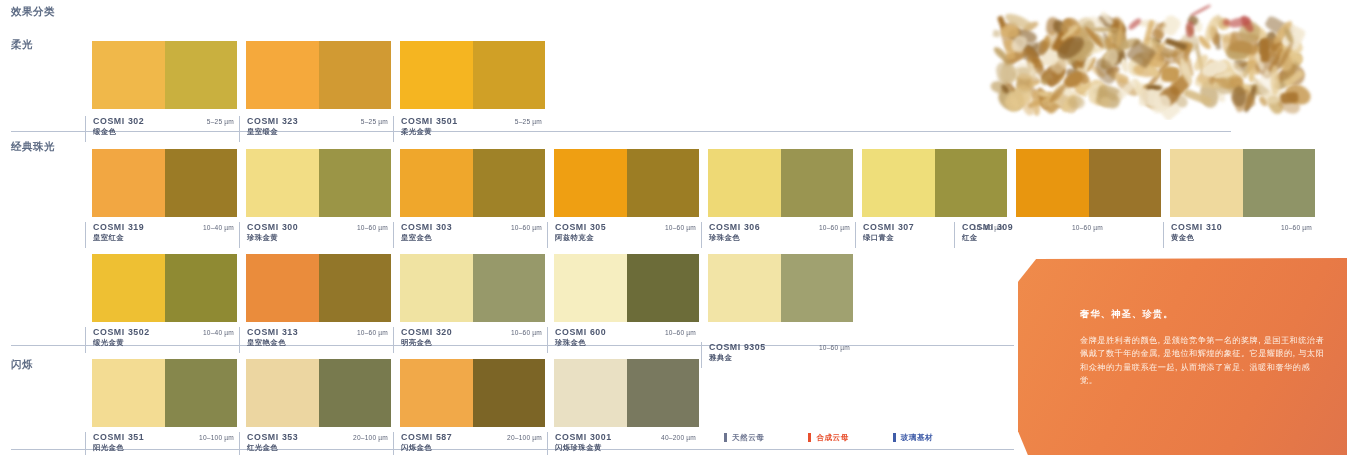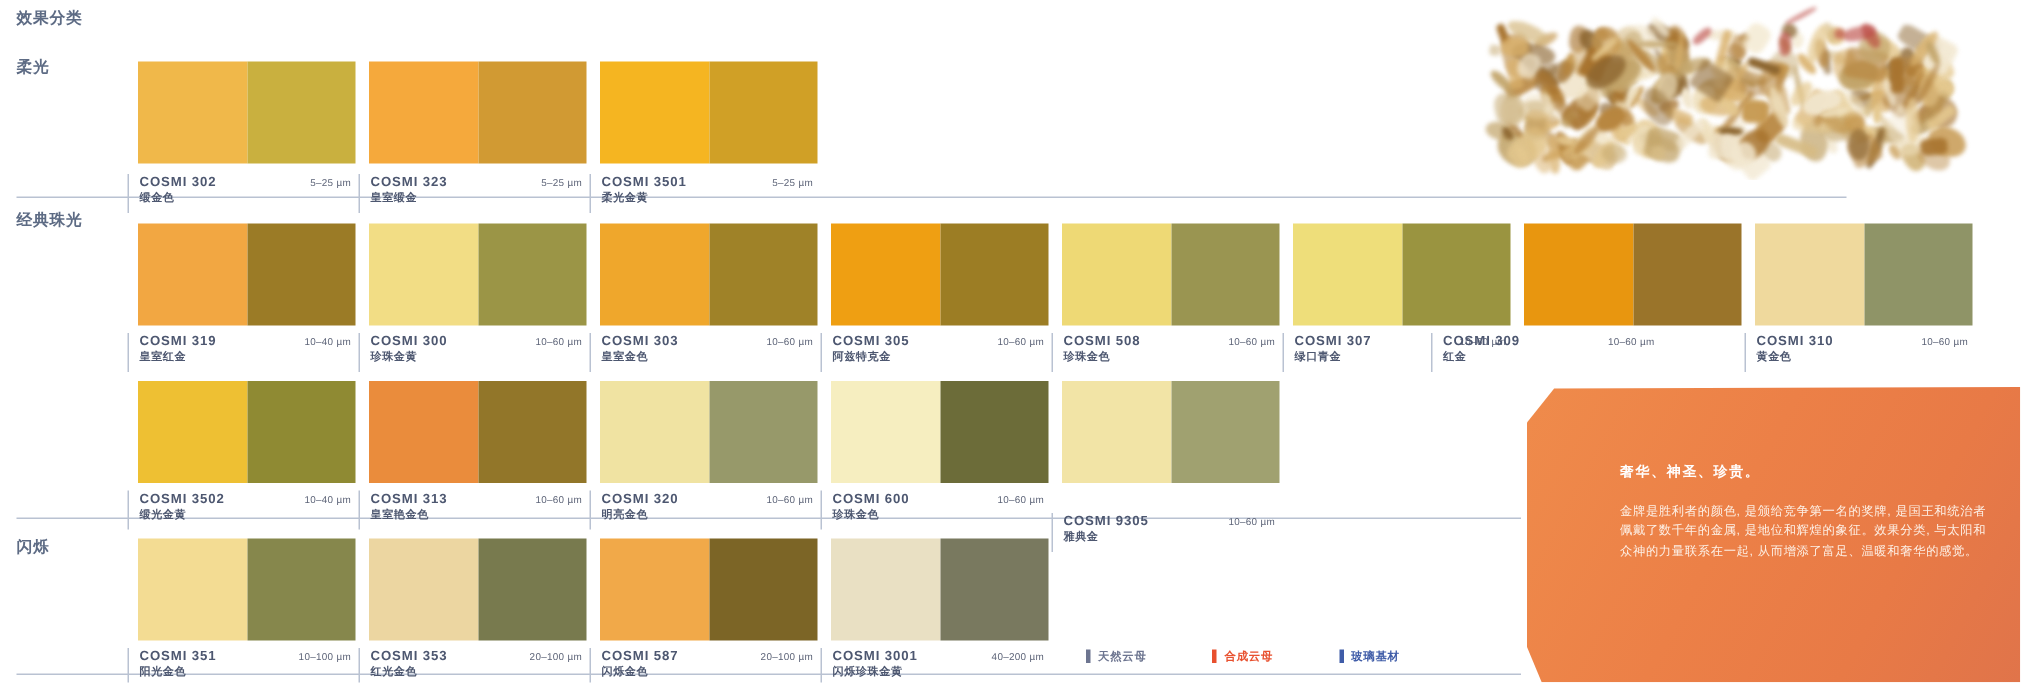--- a/index.html
+++ b/index.html
@@ -471,21 +471,21 @@
       <div class="cap-name" style="color: rgb(77, 87, 112);">阿兹特克金</div>
     </div>
     <div class="swatch-cell" style="left: 708px; top: 149px; width: 145px; height: 68px;">
       <div class="chips">
         <div class="chip noise" style="background: rgb(238, 217, 117);"></div>
         <div class="chip noise" style="background: rgb(154, 149, 81);"></div>
       </div>
     </div>
     <div class="caption" style="left: 701px; top: 222px; width: 152px;">
       <div class="cap-top">
-        <span class="cap-code" style="color: rgb(77, 87, 112);">COSMI 508</span>
+        <span class="cap-code" style="color: rgb(77, 87, 112);">COSMI 306</span>
         <span class="cap-size">10–60 µm</span>
       </div>
       <div class="cap-name" style="color: rgb(77, 87, 112);">珍珠金色</div>
     </div>
     <div class="swatch-cell" style="left: 862px; top: 149px; width: 145px; height: 68px;">
       <div class="chips">
         <div class="chip noise" style="background: rgb(238, 222, 122);"></div>
         <div class="chip noise" style="background: rgb(154, 148, 64);"></div>
       </div>
     </div>
@@ -651,14 +651,14 @@
       <span class="legend-text" style="color: rgb(232, 80, 46);">合成云母</span>
     </div>
     <div class="legend-item">
       <span class="legend-swatch" style="background: rgb(63, 92, 168);"></span>
       <span class="legend-text" style="color: rgb(63, 92, 168);">玻璃基材</span>
     </div>
   </div>
 
 <div id="callout">
   <p id="callout-title">奢华、神圣、珍贵。</p>
-  <p id="callout-body">金牌是胜利者的颜色, 是颁给竞争第一名的奖牌, 是国王和统治者佩戴了数千年的金属, 是地位和辉煌的象征。效果分类, 与太阳和众神的力量联系在一起, 从而增添了富足、温暖和奢华的感觉。</p>
+  <p id="callout-body">金牌是胜利者的颜色, 是颁给竞争第一名的奖牌, 是国王和统治者佩戴了数千年的金属, 是地位和辉煌的象征。它是耀眼的, 与太阳和众神的力量联系在一起, 从而增添了富足、温暖和奢华的感觉。</p>
 </div>
 
 </body></html>

